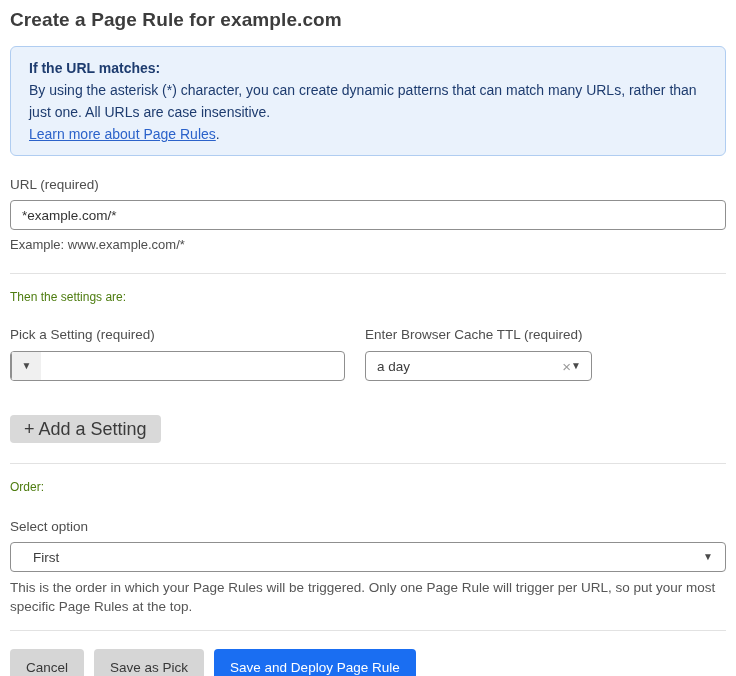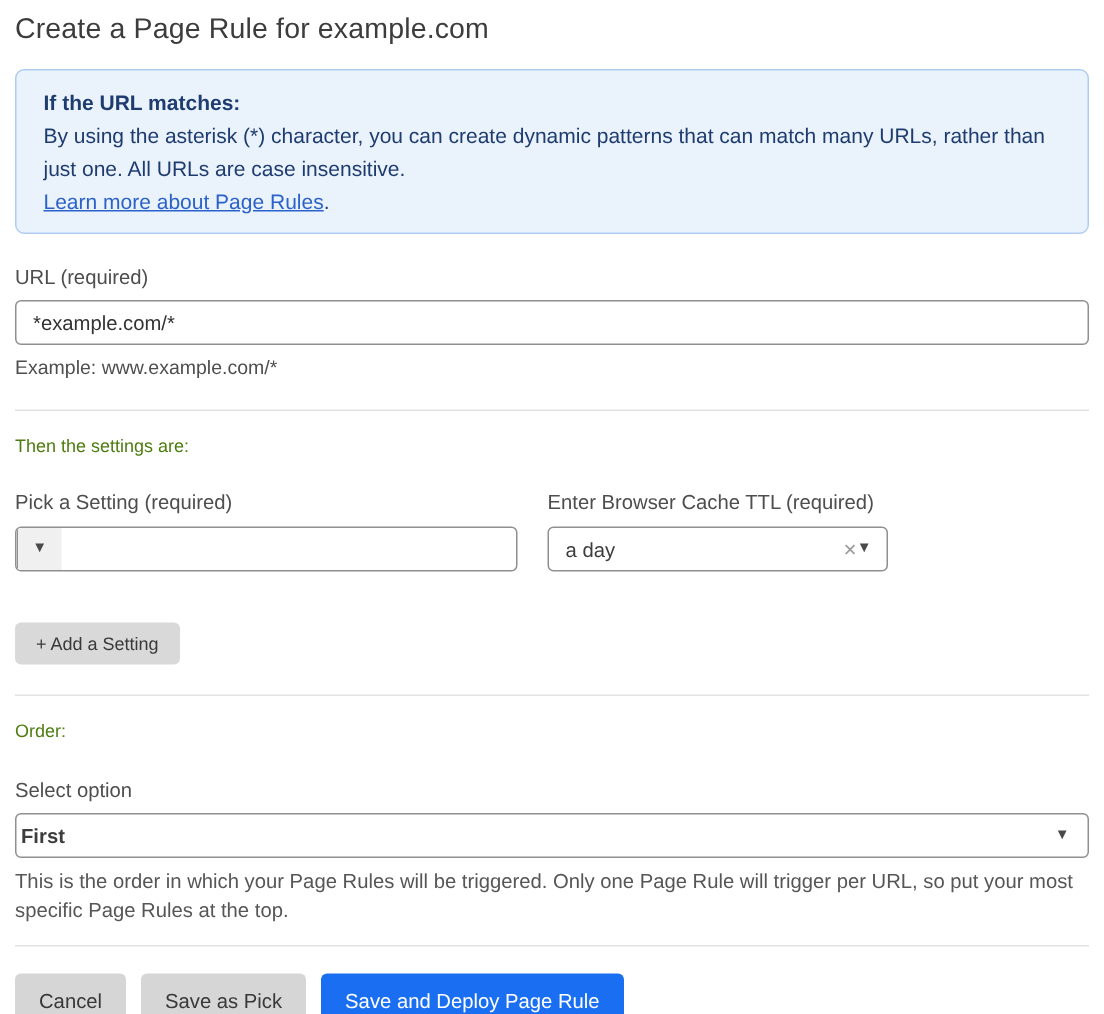--- a/index.html
+++ b/index.html
@@ -9,21 +9,21 @@
     height: 676px;
     background: #ffffff;
     font-family: "Liberation Sans", sans-serif;
     color: #333333;
     overflow: hidden;
   }
   .page { padding: 8px 10px 0 10px; }
 
   .page-title {
     font-size: 19px;
-    font-weight: 400;
+    font-weight: 700;
     color: #3c3c3c;
     line-height: 23px;
     margin: 0;
     letter-spacing: 0.1px;
   }
 
   
   .info-box {
     margin-top: 15px;
     background: #eaf2fc;
@@ -158,38 +158,37 @@
   }
 
   .add-setting-btn {
     margin-top: 34px;
     height: 28px;
     background: #d9d9d9;
     border: none;
     border-radius: 4px;
     padding: 0 14px;
     font-family: "Liberation Sans", sans-serif;
-    font-size: 12px;
+    font-size: 18px;
     color: #3a3a3a;
     cursor: pointer;
   }
 
   .divider-2 { margin-top: 20px; }
 
   .order-select {
     margin-top: 8px;
     display: flex;
     align-items: center;
     height: 30px;
     border: 1px solid #8f8f8f;
     border-radius: 4px;
     background: #ffffff;
-    padding: 0 12px 0 3px;
-    cursor: pointer;
-    font-weight: bold;
+    padding: 0 12px 0 22px;
+    cursor: pointer;
   }
   .order-select .combo-value { font-size: 13.5px; }
 
   .help-text {
     margin-top: 6px;
     font-size: 13.5px;
     line-height: 19px;
     color: #565656;
   }
 

